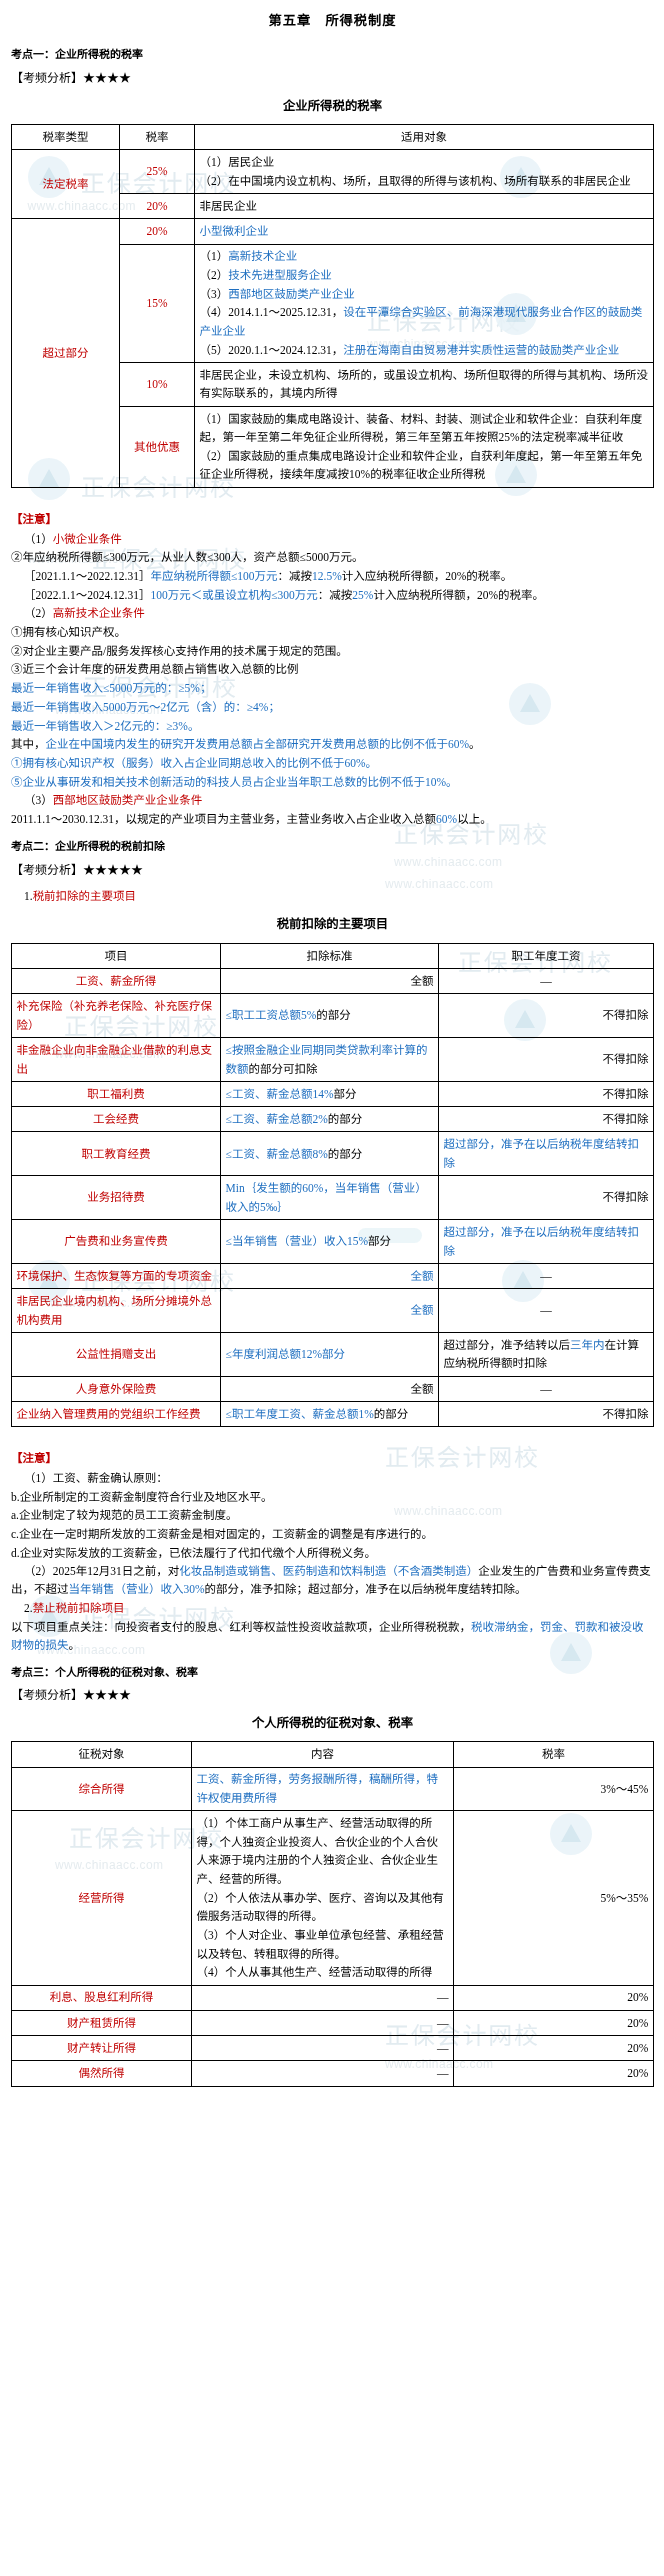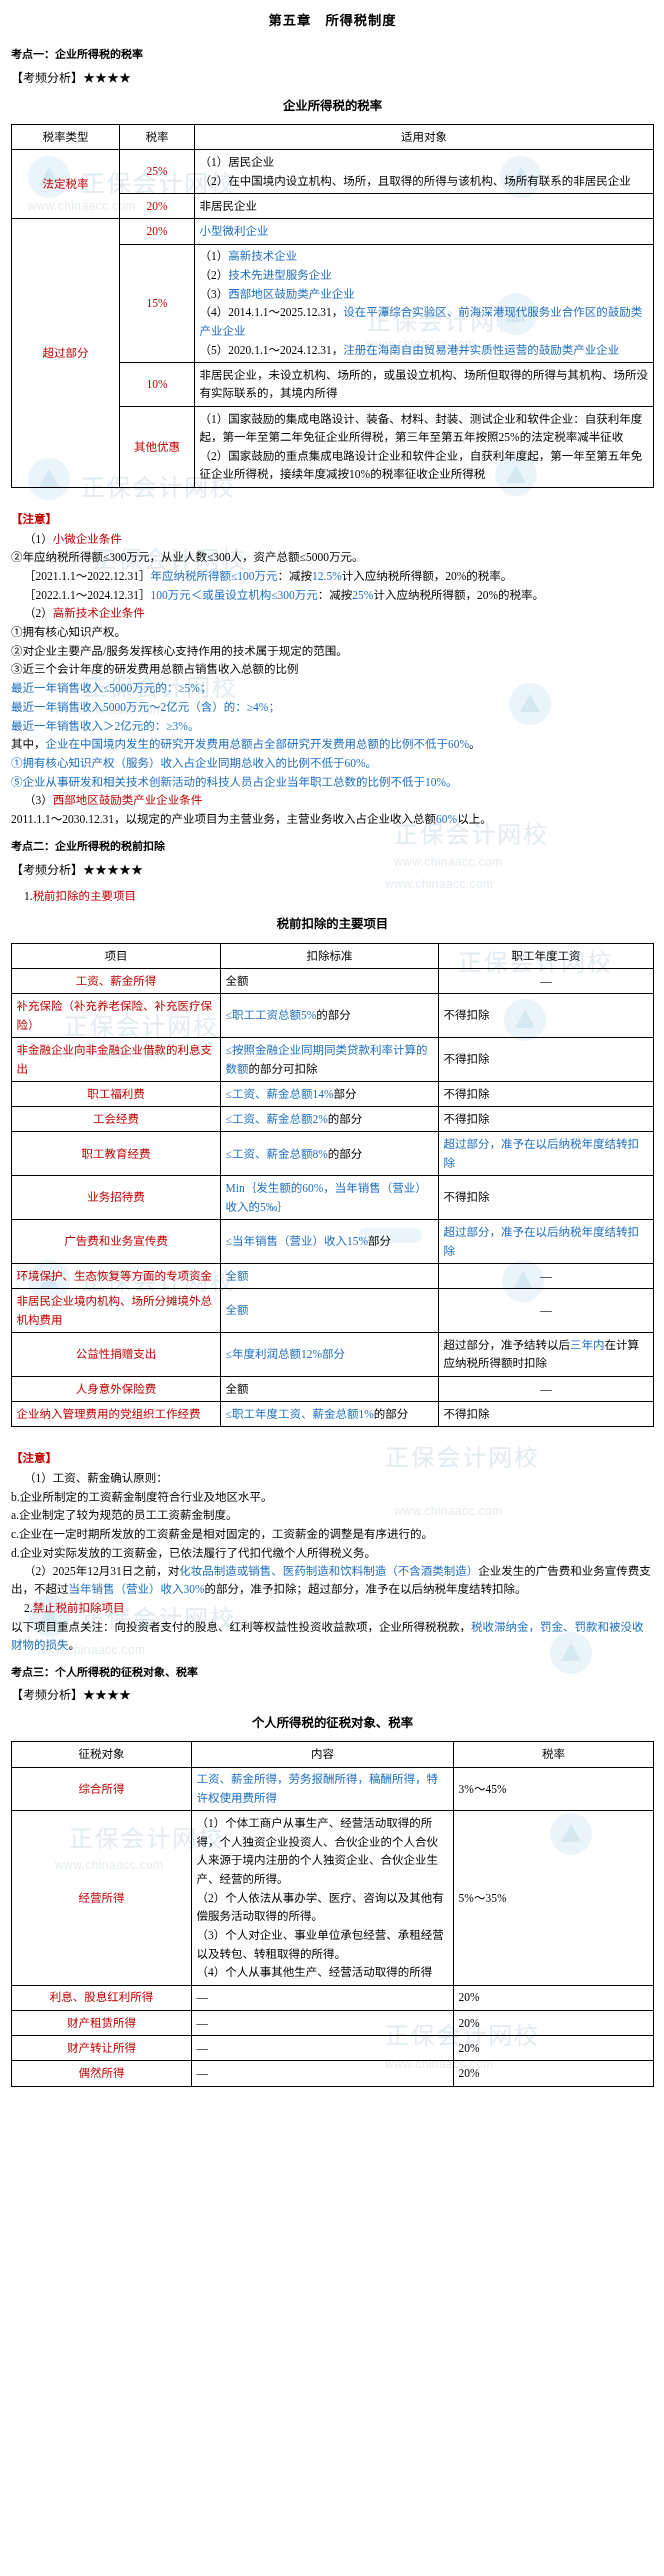--- a/index.html
+++ b/index.html
@@ -120,21 +120,21 @@
     padding: 2.8px 4.6px;
     vertical-align: middle;
     font-size: 11.5px;
     line-height: 1.62;
   }
   th {
     text-align: center;
     font-weight: normal;
   }
   thead tr th { border-bottom: 1.8px solid #000; }
-  .c { text-align: left; }
+  .c { text-align: right; }
   .l { text-align: left; }
   .rate { color: #c00000; text-align: center; }
   .nm-red { color: #c00000; text-align: center; }
   .nm-red-l { color: #c00000; text-align: left; }
   .cell-blue { color: #1f6fc0; }
   .dash { text-align: center; }
 
   
   .t-rate col.c1 { width: 108px; }
   .t-rate col.c2 { width: 75px; }

